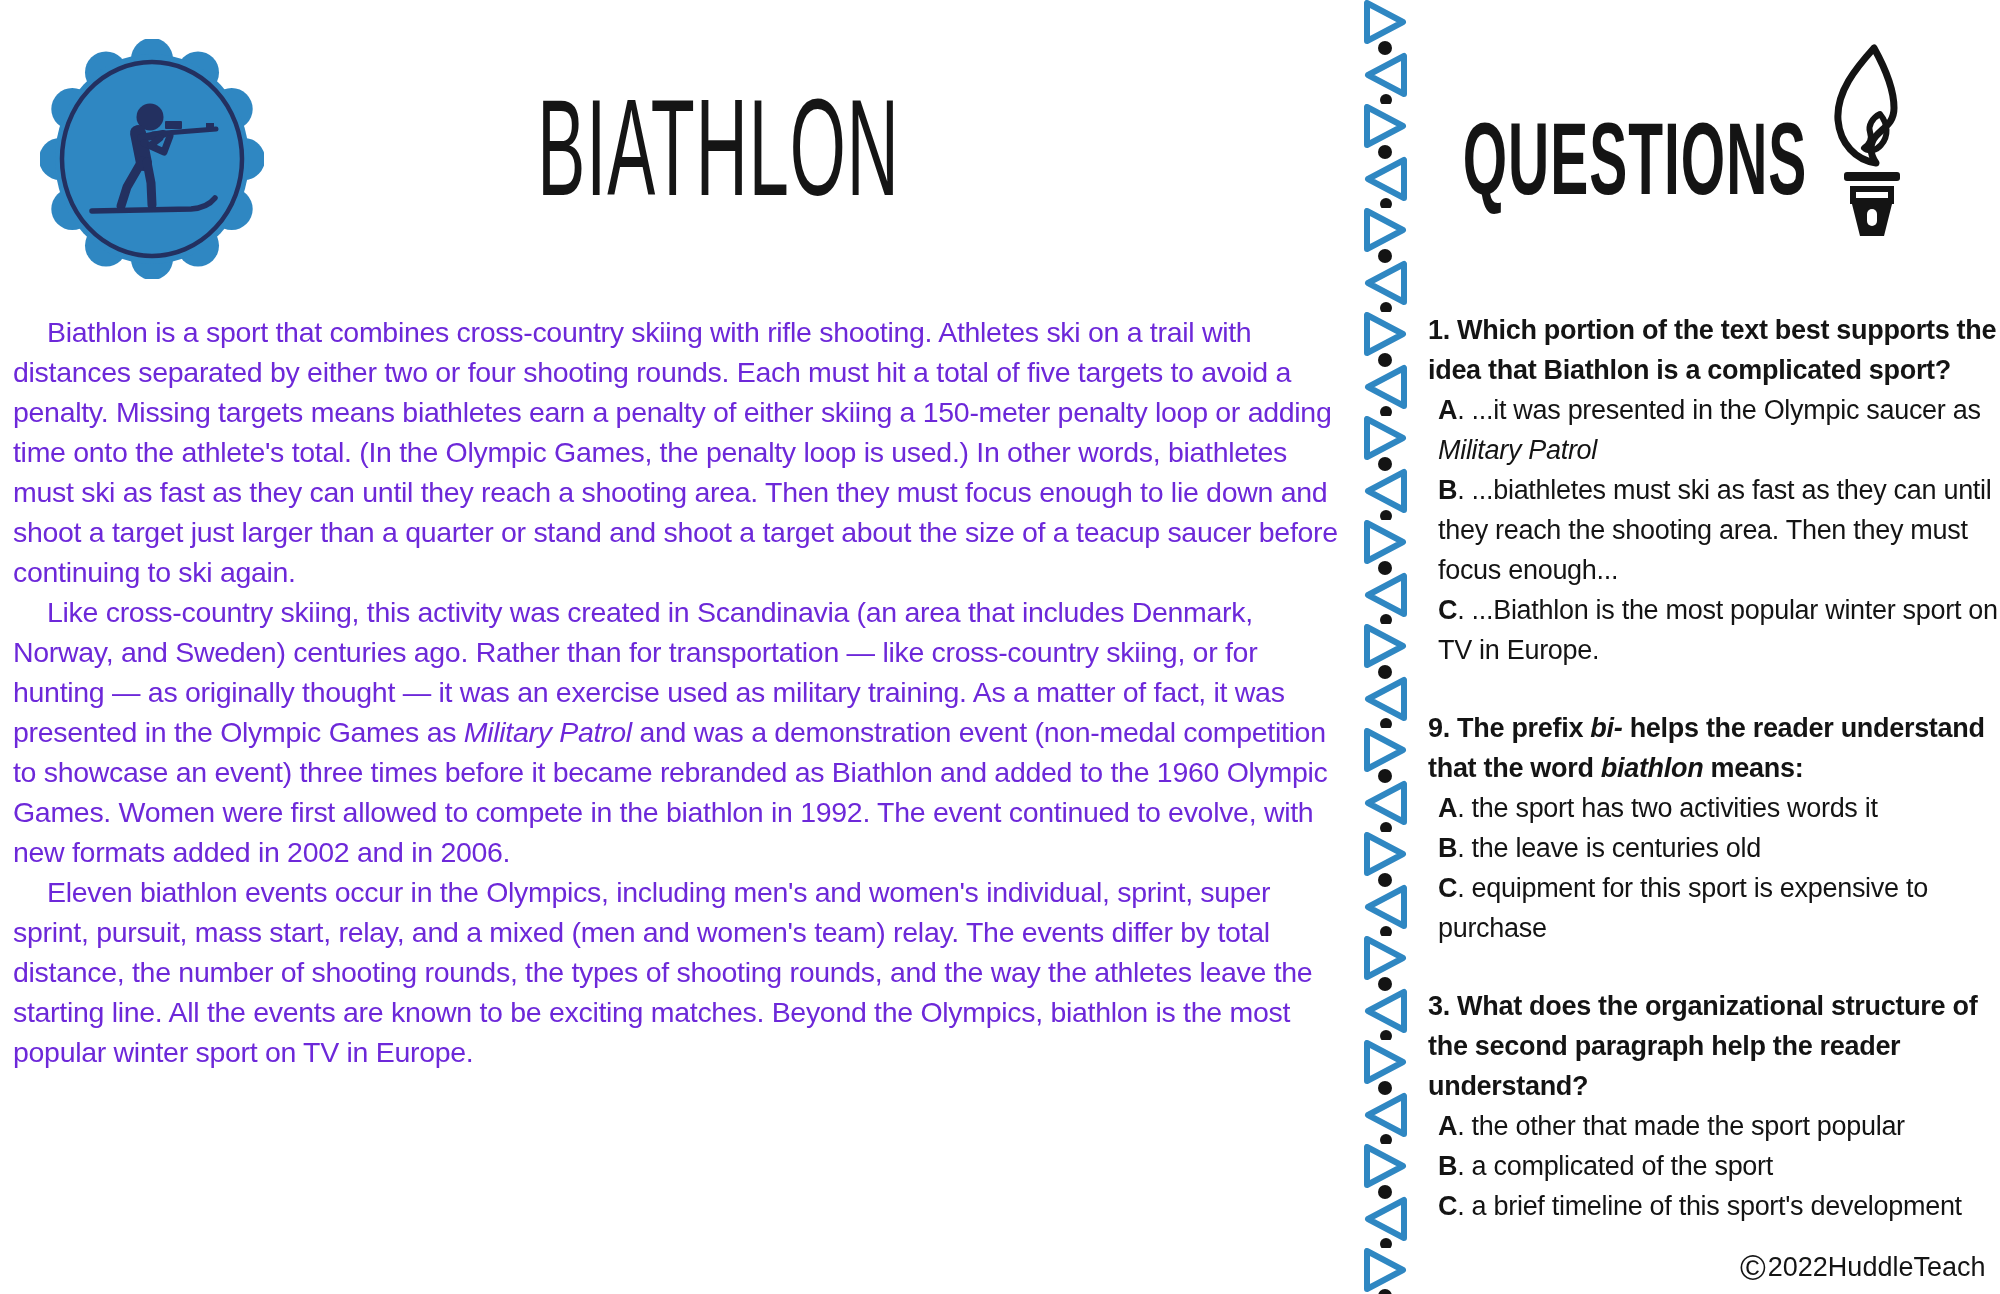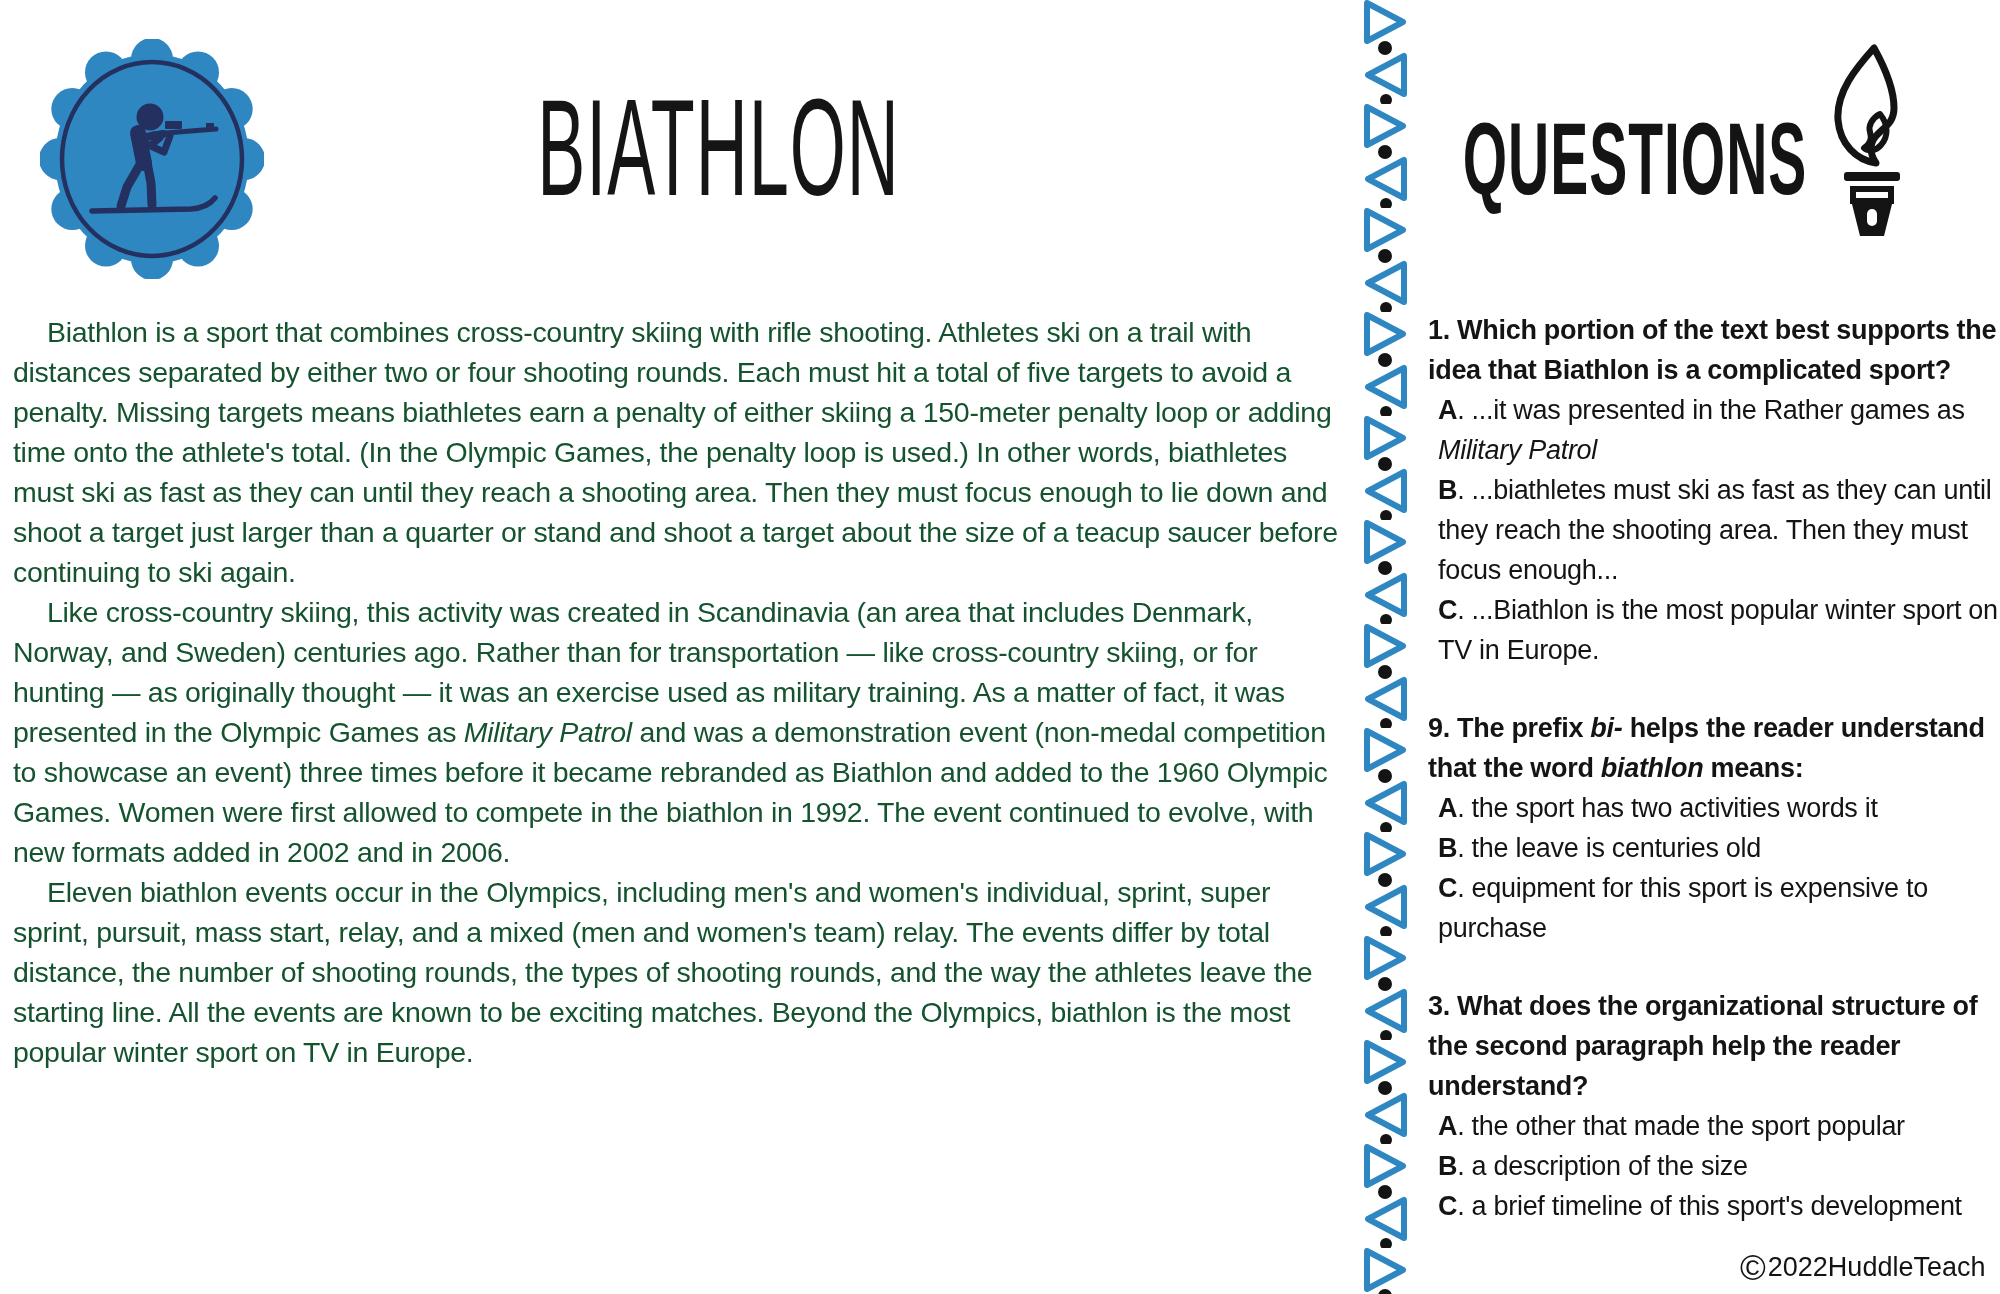--- a/index.html
+++ b/index.html
@@ -20,21 +20,21 @@
   .bf{fill:var(--blue);}
   .nf{fill:var(--navy);}
   .ns{stroke:var(--navy);fill:none;}
 
   .title{position:absolute;left:0;top:78px;width:1437px;text-align:center;margin:0;
          font-weight:400;color:#151515;}
   .title .stretch{display:inline-block;font-size:72px;line-height:1;
          transform:scale(1,1.91);transform-origin:50% 0;letter-spacing:1px;}
 
   .passage{position:absolute;left:13px;top:312px;width:1326px;
-           font-size:28.5px;line-height:40px;letter-spacing:-0.3px;color:#14532d;}
+           font-size:28.5px;line-height:40px;letter-spacing:-0.3px;color:#6d28d9;}
   .passage p{margin:0;text-indent:34px;}
 
   
   .border-strip{position:absolute;left:1363px;top:0;width:45px;height:1294px;}
 
   
   .q-title{position:absolute;left:1455px;top:108px;width:360px;text-align:center;margin:0;
            font-weight:700;color:var(--ink);}
   .q-title .stretch2{display:inline-block;font-size:57px;line-height:1;
            transform:scale(1,1.8);transform-origin:50% 0;letter-spacing:1px;}
@@ -123,36 +123,36 @@
     <rect class="tf" x="16" y="128" width="56" height="9" rx="3"></rect>
     <rect class="ts" x="25" y="145" width="38" height="12" stroke-width="6"></rect>
     <polygon class="tf" points="24,160 64,160 56,192 32,192"></polygon>
     <rect x="39" y="165" width="10" height="17" rx="5" fill="#ffffff"></rect>
   </svg>
 
   <div class="questions">
 
     <section class="question">
       <p class="q-header">1. Which portion of the text best supports the idea that Biathlon is a complicated sport?</p>
-      <div class="option"><b>A</b><span>. ...it was presented in the Rather games as </span><i>Military Patrol</i></div>
+      <div class="option"><b>A</b><span>. ...it was presented in the Olympic saucer as </span><i>Military Patrol</i></div>
       <div class="option"><b>B</b><span>. ...biathletes must ski as fast as they can until they reach the shooting area. Then they must focus enough...</span></div>
       <div class="option"><b>C</b><span>. ...Biathlon is the most popular winter sport on TV in Europe.</span></div>
     </section>
 
     <section class="question">
       <p class="q-header"><span>9. The prefix </span><i>bi-</i><span> helps the reader understand that the word </span><i>biathlon</i><span> means:</span></p>
       <div class="option"><b>A</b><span>. the sport has two activities words it</span></div>
       <div class="option"><b>B</b><span>. the leave is centuries old</span></div>
       <div class="option"><b>C</b><span>. equipment for this sport is expensive to purchase</span></div>
     </section>
 
     <section class="question">
       <p class="q-header">3. What does the organizational structure of the second paragraph help the reader understand?</p>
       <div class="option"><b>A</b><span>. the other that made the sport popular</span></div>
-      <div class="option"><b>B</b><span>. a description of the size</span></div>
+      <div class="option"><b>B</b><span>. a complicated of the sport</span></div>
       <div class="option"><b>C</b><span>. a brief timeline of this sport's development</span></div>
     </section>
 
   </div>
 
   <div class="footer">
     <span class="sym">©</span>
       <span>2022HuddleTeach</span>
   </div>
 

